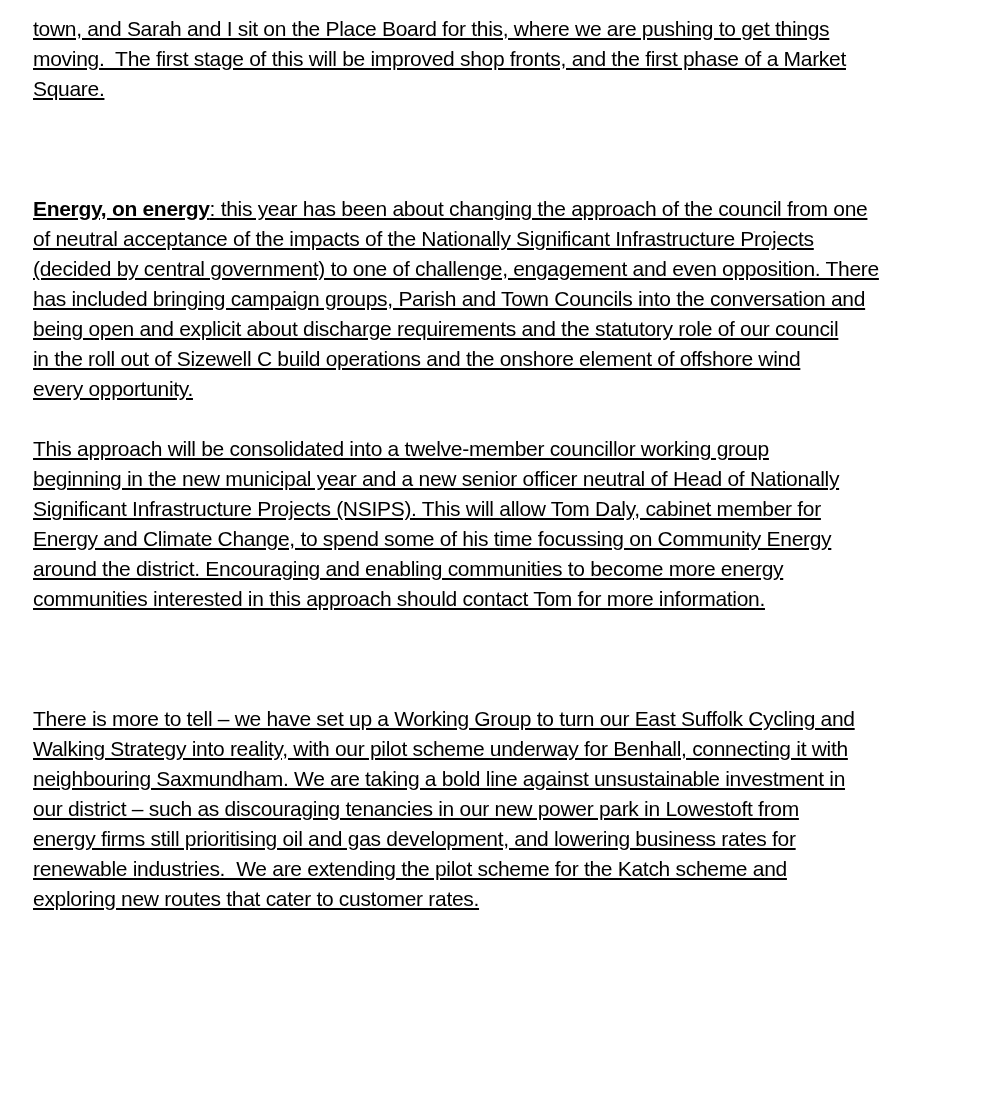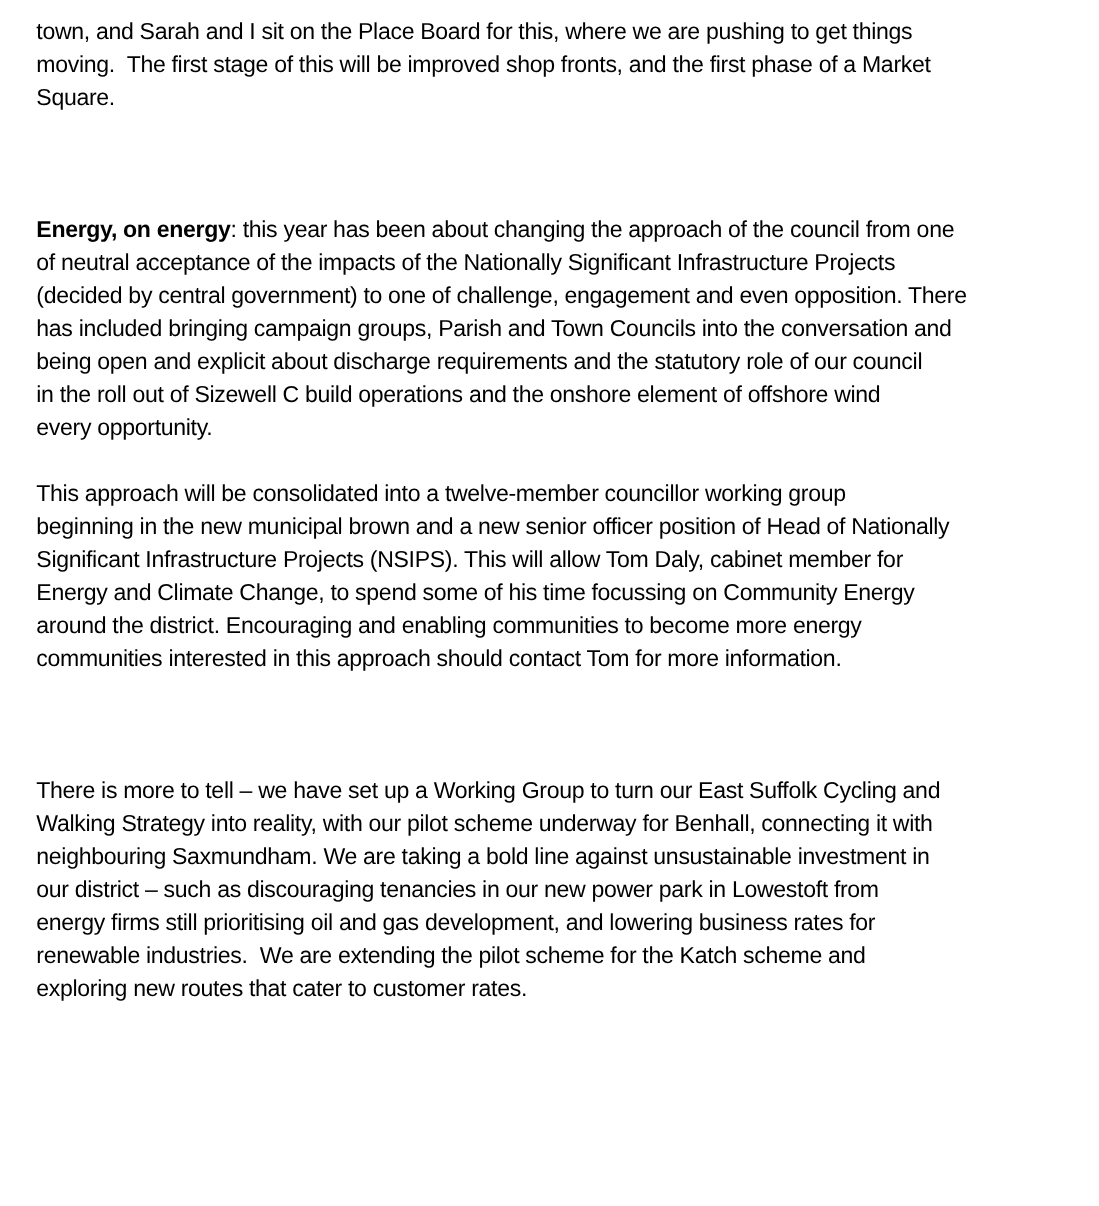--- a/index.html
+++ b/index.html
@@ -16,20 +16,21 @@
     box-sizing: border-box;
     width: 999px;
     height: 1096px;
     padding: 14px 28px 14px 33px;
     background: #ffffff;
     color: #000000;
     font-family: "Liberation Sans", sans-serif;
     font-size: 21px;
     line-height: 30px;
     letter-spacing: -0.3px;
+    text-decoration: underline;
   }
   .paragraph { margin: 0; }
   .line {
     white-space: pre;      
     height: 30px;
   }
   .seg { font-weight: 400; }
   .seg.bold { font-weight: 700; }
   .spacer { width: 100%; }
 </style>
@@ -48,21 +49,21 @@
       <div class="line"><span class="seg">of neutral acceptance of the impacts of the Nationally Significant Infrastructure Projects</span></div>
       <div class="line"><span class="seg">(decided by central government) to one of challenge, engagement and even opposition. There</span></div>
       <div class="line"><span class="seg">has included bringing campaign groups, Parish and Town Councils into the conversation and</span></div>
       <div class="line"><span class="seg">being open and explicit about discharge requirements and the statutory role of our council</span></div>
       <div class="line"><span class="seg">in the roll out of Sizewell C build operations and the onshore element of offshore wind</span></div>
       <div class="line"><span class="seg">every opportunity.</span></div>
     </div>
     <div class="spacer" style="height: 30px;"></div>
     <div class="paragraph">
       <div class="line"><span class="seg">This approach will be consolidated into a twelve-member councillor working group</span></div>
-      <div class="line"><span class="seg">beginning in the new municipal brown and a new senior officer position of Head of Nationally</span></div>
+      <div class="line"><span class="seg">beginning in the new municipal year and a new senior officer neutral of Head of Nationally</span></div>
       <div class="line"><span class="seg">Significant Infrastructure Projects (NSIPS). This will allow Tom Daly, cabinet member for</span></div>
       <div class="line"><span class="seg">Energy and Climate Change, to spend some of his time focussing on Community Energy</span></div>
       <div class="line"><span class="seg">around the district. Encouraging and enabling communities to become more energy</span></div>
       <div class="line"><span class="seg">communities interested in this approach should contact Tom for more information.</span></div>
     </div>
     <div class="spacer" style="height: 90px;"></div>
     <div class="paragraph">
       <div class="line"><span class="seg">There is more to tell – we have set up a Working Group to turn our East Suffolk Cycling and</span></div>
       <div class="line"><span class="seg">Walking Strategy into reality, with our pilot scheme underway for Benhall, connecting it with</span></div>
       <div class="line"><span class="seg">neighbouring Saxmundham. We are taking a bold line against unsustainable investment in</span></div>

